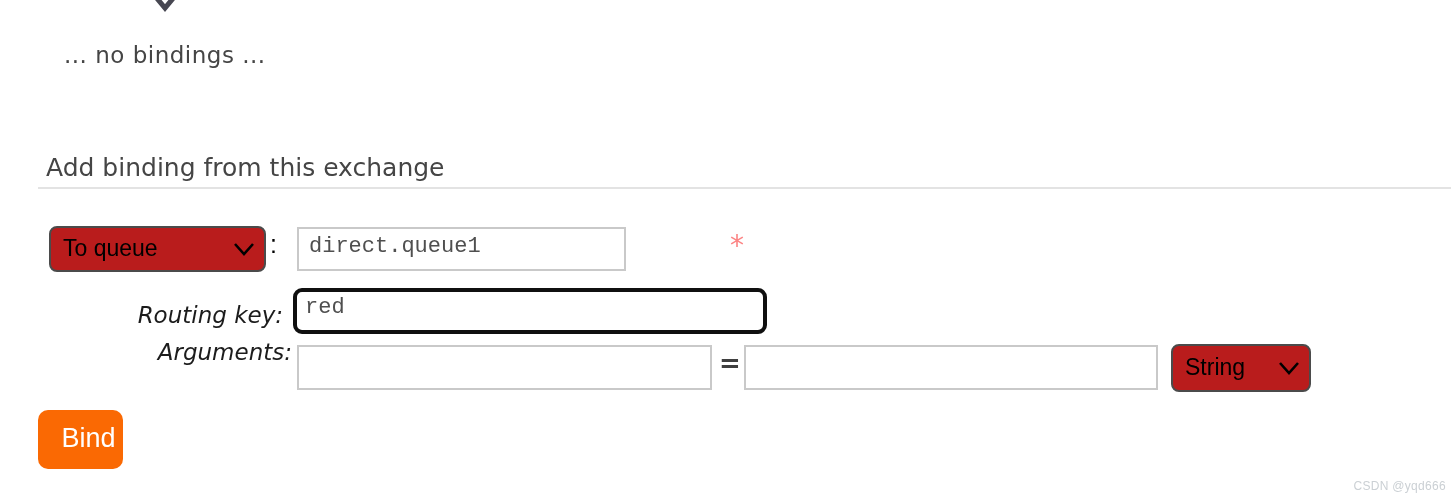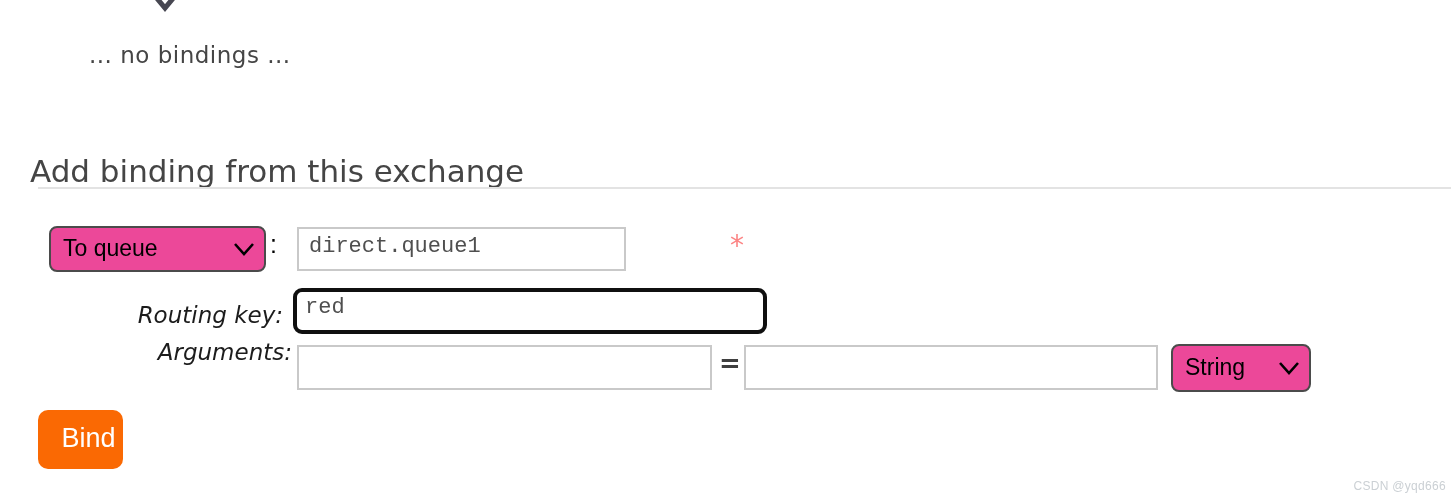--- a/index.html
+++ b/index.html
@@ -16,40 +16,39 @@
 
   
   #top-chevron { left: 146px; top: -13px; width: 38px; height: 26px; }
 
   
   #no-bindings {
     left: 64px; top: 42px;
     font-family: "DejaVu Sans", sans-serif;
     font-size: 23px; color: #454545;
     letter-spacing: 0.5px;
-    margin-left: 25px;
   }
   #section-heading {
-    left: 30px; top: 153px;
+    left: 46px; top: 153px;
     font-family: "DejaVu Sans", sans-serif;
-    font-size: 31px; color: #454545;
+    font-size: 25px; color: #454545;
   }
   #rule {
     left: 38px; top: 187px; width: 1413px; height: 2px;
     background: #e3e3e3;
   }
 
   
   .select-wrap { position: absolute; }
   .select-wrap select {
     width: 100%; height: 100%;
     -webkit-appearance: none; appearance: none;
     border: 2px solid #4b4b4b;
     border-radius: 8px;
-    background: #ec4899;
+    background: #b91c1c;
     font-family: "Liberation Sans", sans-serif;
     font-size: 23px; color: #000000;
     padding: 0 40px 2px 12px;
     outline: none;
   }
   .select-arrow {
     position: absolute; right: 11px; top: 50%;
     transform: translateY(-50%);
     pointer-events: none;
     width: 22px; height: 14px;

